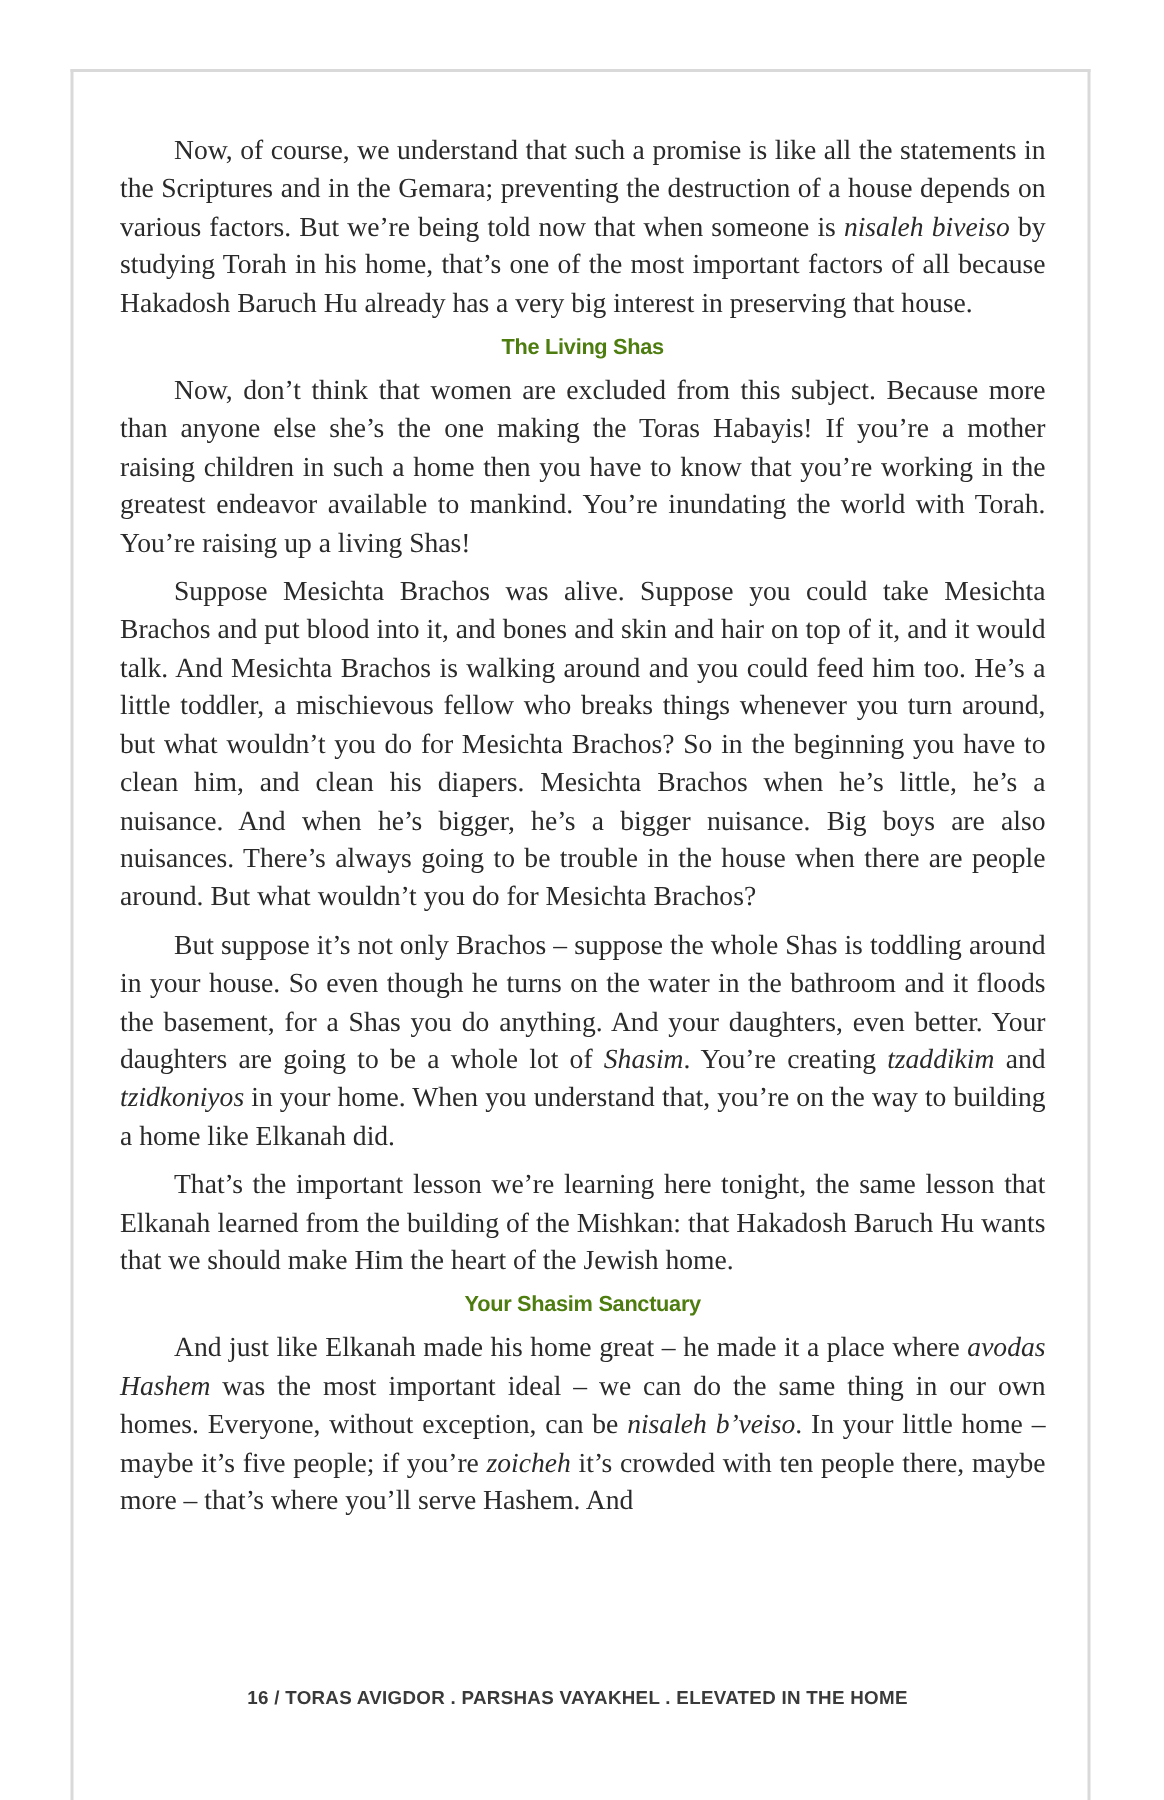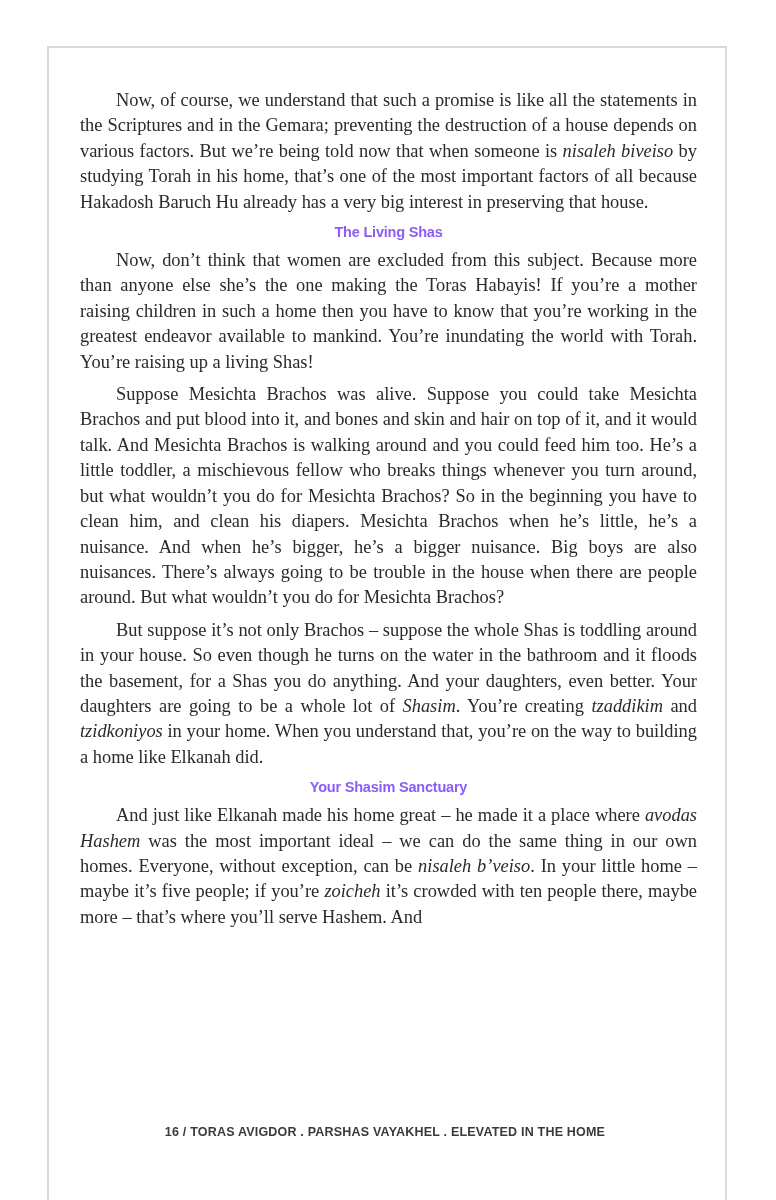--- a/index.html
+++ b/index.html
@@ -42,21 +42,21 @@
     }
     .para em {
       font-style: italic;
     }
     .section-heading {
       font-family: "Liberation Sans", "DejaVu Sans", sans-serif;
       font-weight: bold;
       font-size: 14.5px;
       line-height: 20px;
       text-align: center;
-      color: #8b5cf6;
+      color: #4d7c0f;
       margin: 6px 0 6px 0;
       letter-spacing: -0.2px;
     }
     .footer {
       position: absolute;
       left: 47px;
       width: 676px;
       top: 1125px;
       text-align: center;
       font-family: "Liberation Sans", "DejaVu Sans", sans-serif;
@@ -73,20 +73,21 @@
 
 <div class="content" id="content">
     <div>
       <p class="para"><span>Now, of course, we understand that such a promise is like all the statements in the Scriptures and in the Gemara; preventing the destruction of a house depends on various factors. But we’re being told now that when someone is </span><em>nisaleh biveiso</em><span> by studying Torah in his home, that’s one of the most important factors of all because Hakadosh Baruch Hu already has a very big interest in preserving that house.</span></p>
     </div>
     <div>
       <div class="section-heading">The Living Shas</div>
       <p class="para"><span>Now, don’t think that women are excluded from this subject. Because more than anyone else she’s the one making the Toras Habayis! If you’re a mother raising children in such a home then you have to know that you’re working in the greatest endeavor available to mankind. You’re inundating the world with Torah.  You’re raising up a living Shas!</span></p>
       <p class="para"><span>Suppose Mesichta Brachos was alive. Suppose you could take Mesichta Brachos and put blood into it, and bones and skin and hair on top of it, and it would talk. And Mesichta Brachos is walking around and you could feed him too. He’s a little toddler, a mischievous fellow who breaks things whenever you turn around, but what wouldn’t you do for Mesichta Brachos? So in the beginning you have to clean him, and clean his diapers. Mesichta Brachos when he’s little, he’s a nuisance. And when he’s bigger, he’s a bigger nuisance. Big boys are also nuisances. There’s always going to be trouble in the house when there are people around. But what wouldn’t you do for Mesichta Brachos?</span></p>
       <p class="para"><span>But suppose it’s not only Brachos – suppose the whole Shas is toddling around in your house. So even though he turns on the water in the bathroom and it floods the basement, for a Shas you do anything. And your daughters, even better. Your daughters are going to be a whole lot of </span><em>Shasim</em><span>. You’re creating </span><em>tzaddikim</em><span> and </span><em>tzidkoniyos</em><span> in your home. When you understand that, you’re on the way to building a home like Elkanah did.</span></p>
+      <p class="para"><span>That’s the important lesson we’re learning here tonight, the same lesson that Elkanah learned from the building of the Mishkan: that Hakadosh Baruch Hu wants that we should make Him the heart of the Jewish home.</span></p>
     </div>
     <div>
       <div class="section-heading">Your Shasim Sanctuary</div>
       <p class="para"><span>And just like Elkanah made his home great – he made it a place where </span><em>avodas Hashem</em><span> was the most important ideal – we can do the same thing in our own homes. Everyone, without exception, can be </span><em>nisaleh b’veiso</em><span>. In your little home – maybe it’s five people; if you’re </span><em>zoicheh</em><span> it’s crowded with ten people there, maybe more – that’s where you’ll serve Hashem. And</span></p>
     </div>
   </div>
 
 <div class="footer">16 / TORAS AVIGDOR . PARSHAS VAYAKHEL . ELEVATED IN THE HOME</div>
 
 </body></html>

